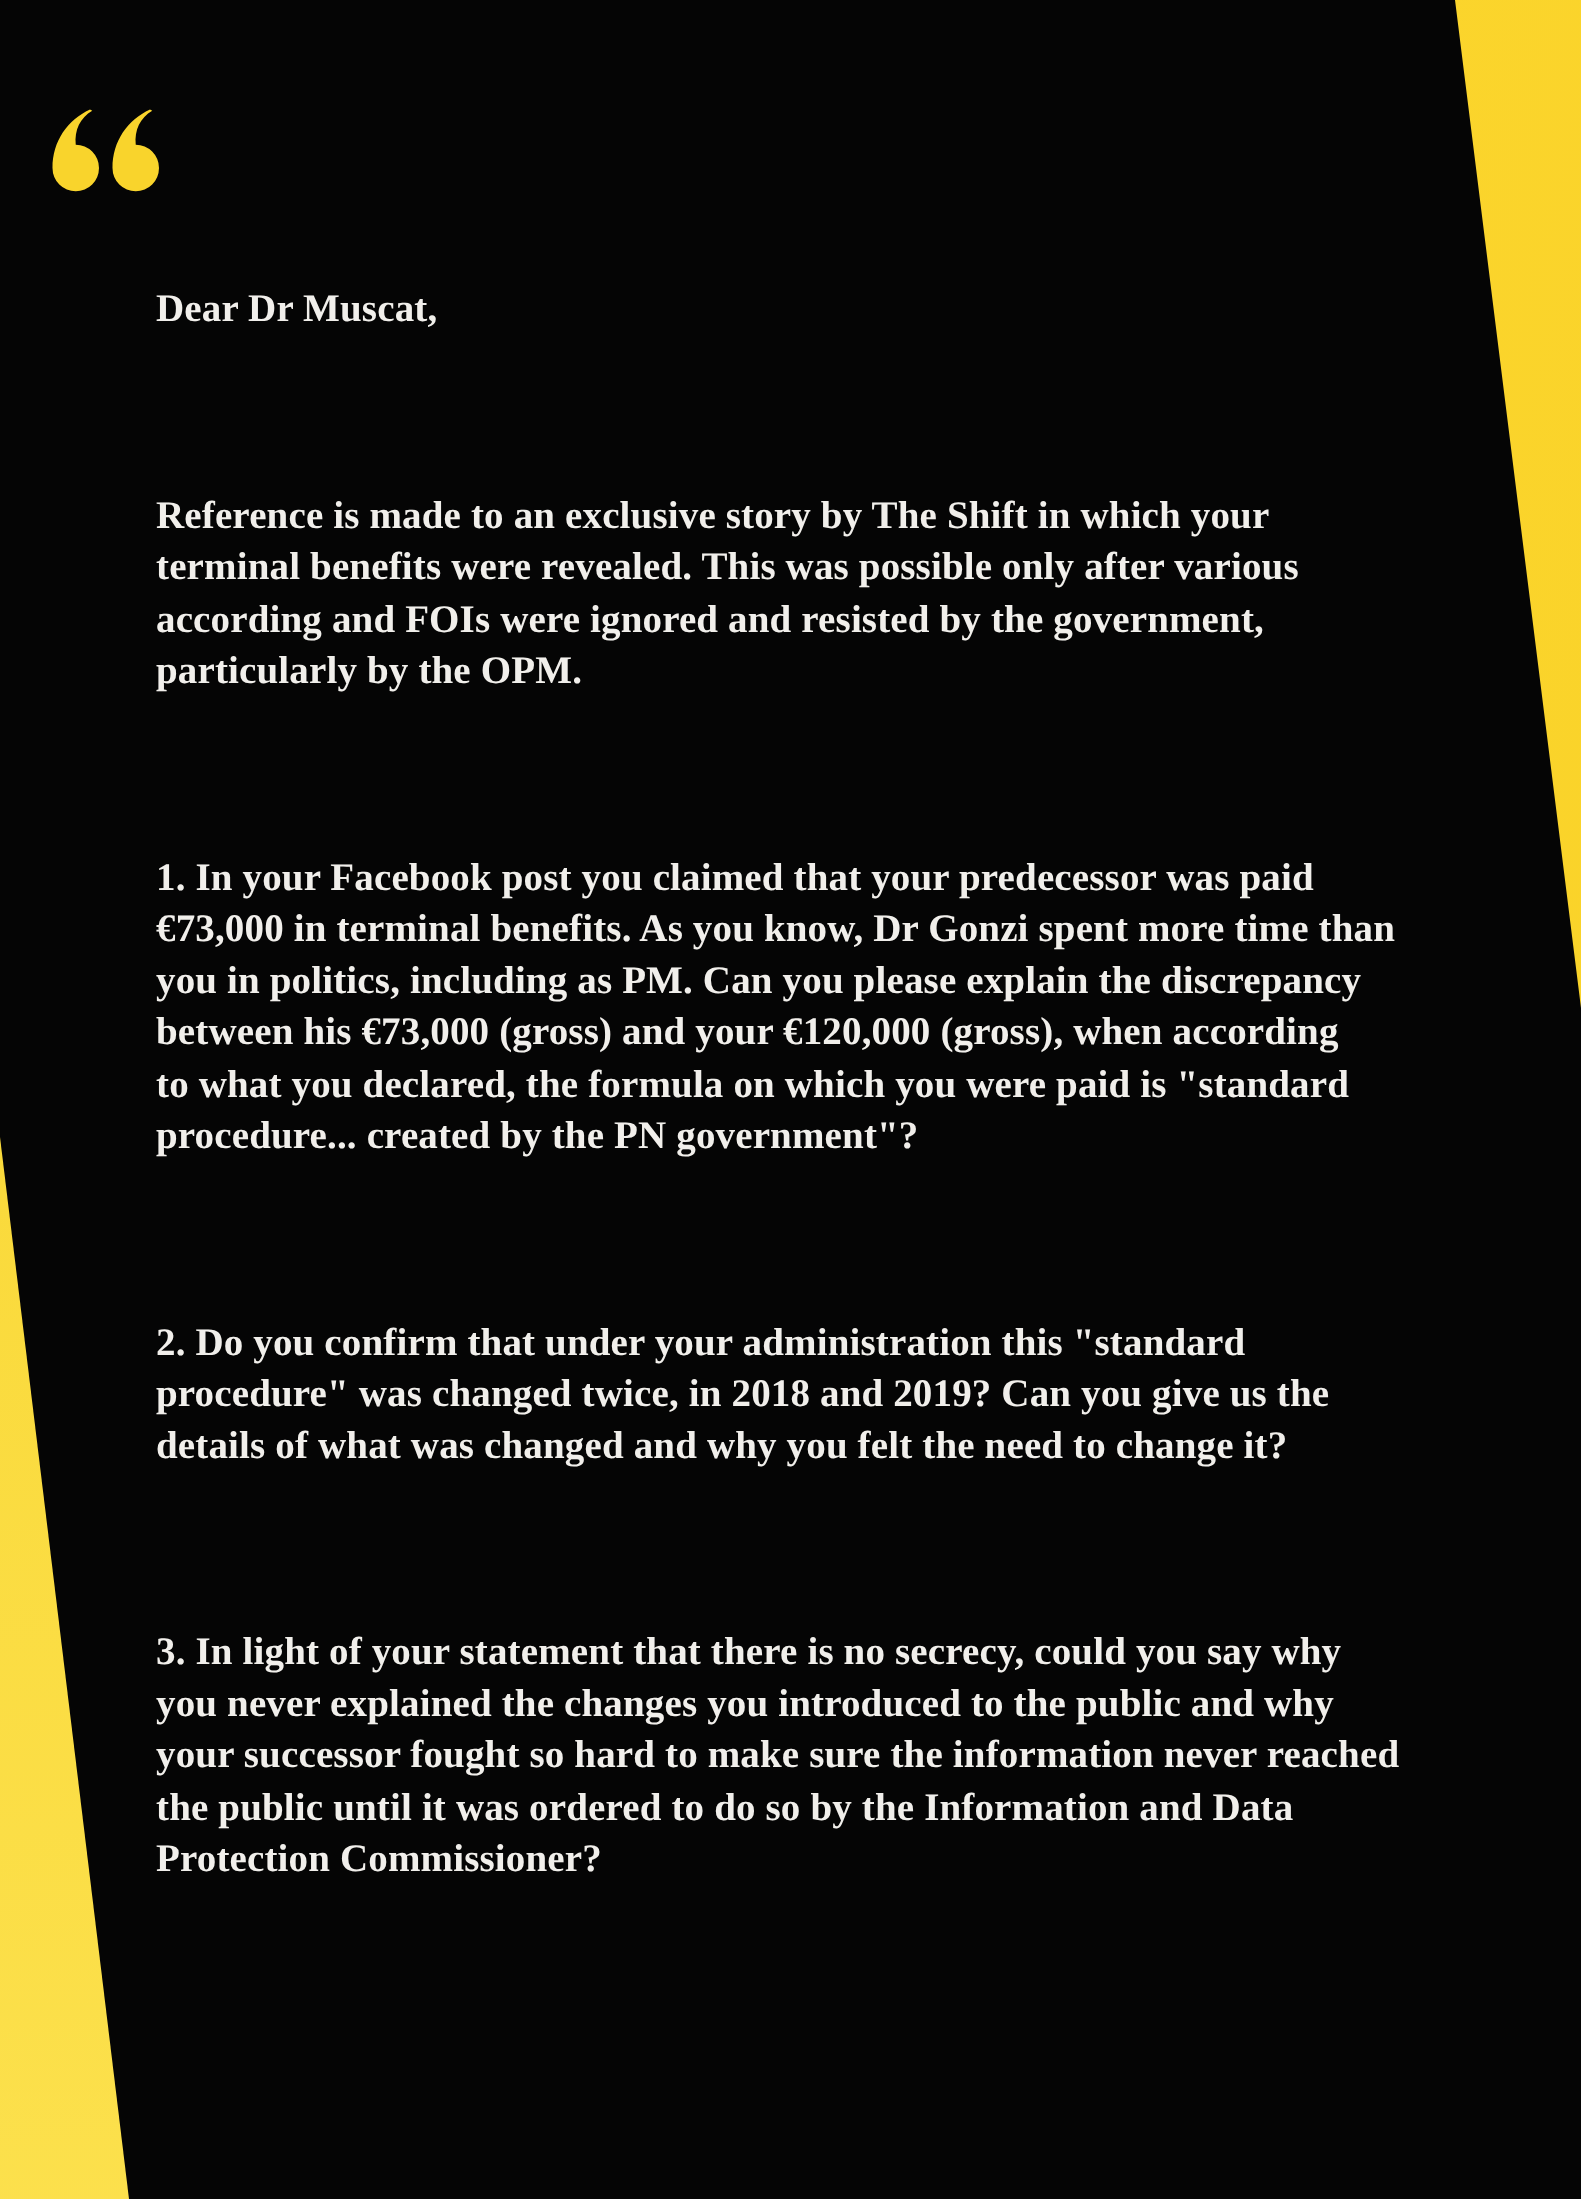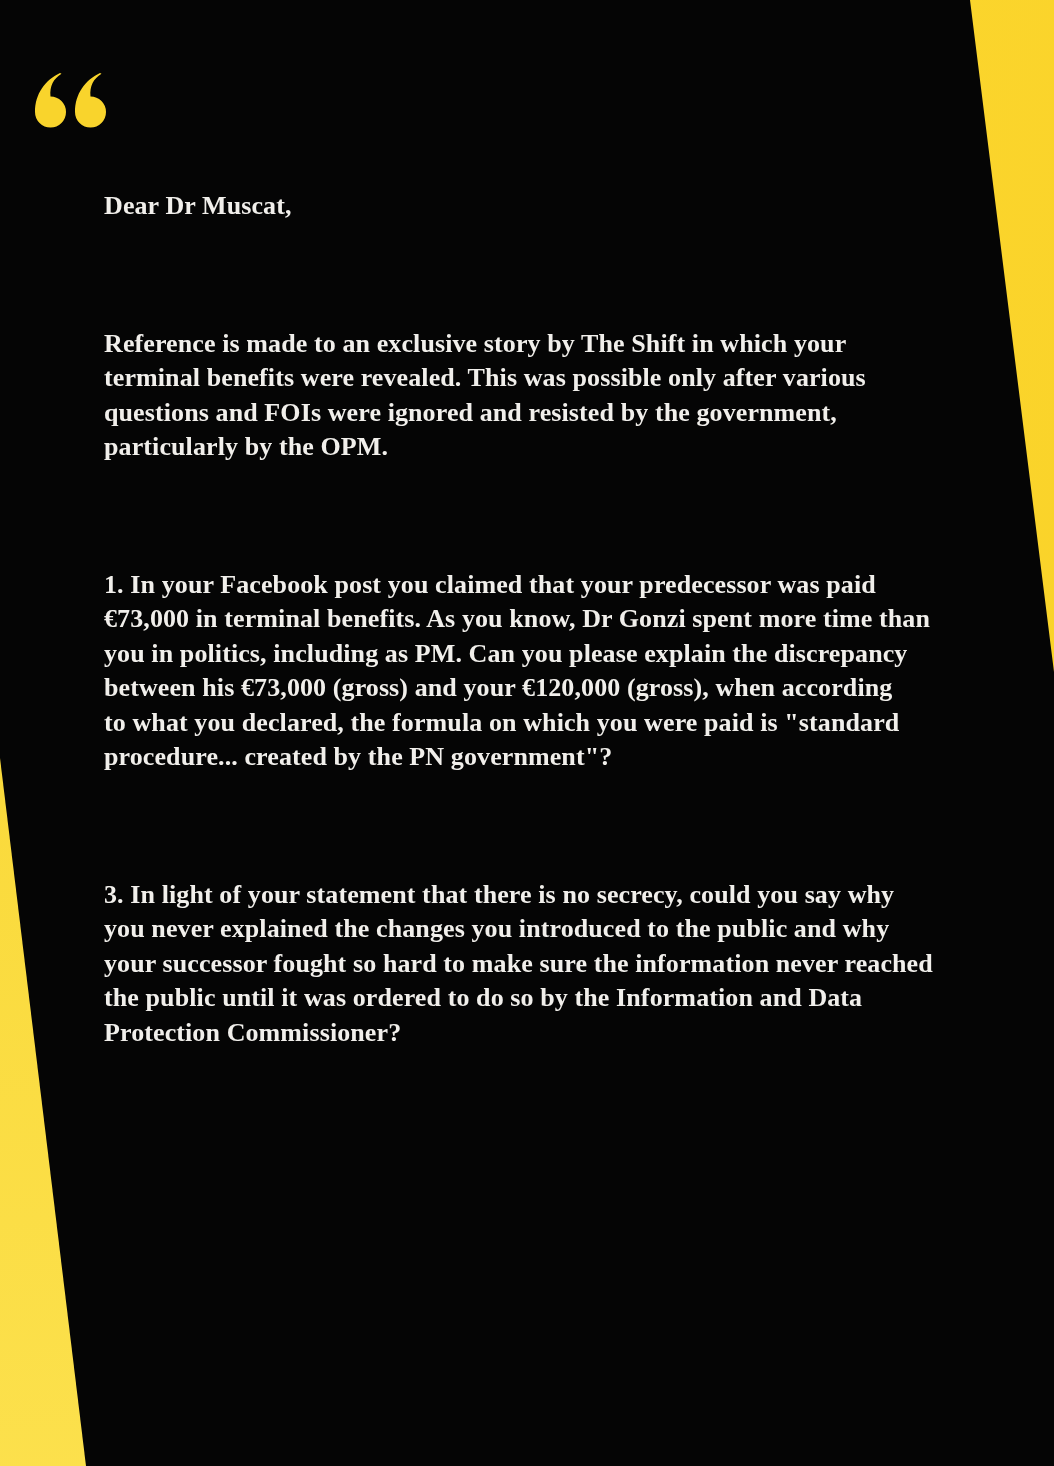--- a/index.html
+++ b/index.html
@@ -67,28 +67,31 @@
 
   <svg class="quote-mark" viewBox="0 0 80 66" aria-hidden="true">
     <path d="M 30 2 C 15 9, 5 23, 5 41 A 15.5 15.5 0 1 0 20.5 25.5 C 19.5 15.5, 23.5 7.5, 31.5 2.8 Z"></path>
     <path transform="translate(40,0)" d="M 30 2 C 15 9, 5 23, 5 41 A 15.5 15.5 0 1 0 20.5 25.5 C 19.5 15.5, 23.5 7.5, 31.5 2.8 Z"></path>
   </svg>
 
   <div class="letter">
     <p>Dear Dr Muscat,</p>
     <p>Reference is made to an exclusive story by The Shift in which your
 terminal benefits were revealed. This was possible only after various
-questions and FOIs were ignored and resisted by the government,
+according and FOIs were ignored and resisted by the government,
 particularly by the OPM.</p>
     <p>1. In your Facebook post you claimed that your predecessor was paid
 €73,000 in terminal benefits. As you know, Dr Gonzi spent more time than
 you in politics, including as PM. Can you please explain the discrepancy
 between his €73,000 (gross) and your €120,000 (gross), when according
 to what you declared, the formula on which you were paid is "standard
 procedure... created by the PN government"?</p>
+    <p>2. Do you confirm that under your administration this "standard
+procedure" was changed twice, in 2018 and 2019? Can you give us the
+details of what was changed and why you felt the need to change it?</p>
     <p>3. In light of your statement that there is no secrecy, could you say why
 you never explained the changes you introduced to the public and why
 your successor fought so hard to make sure the information never reached
 the public until it was ordered to do so by the Information and Data
 Protection Commissioner?</p>
     
     
     
   </div>
 

